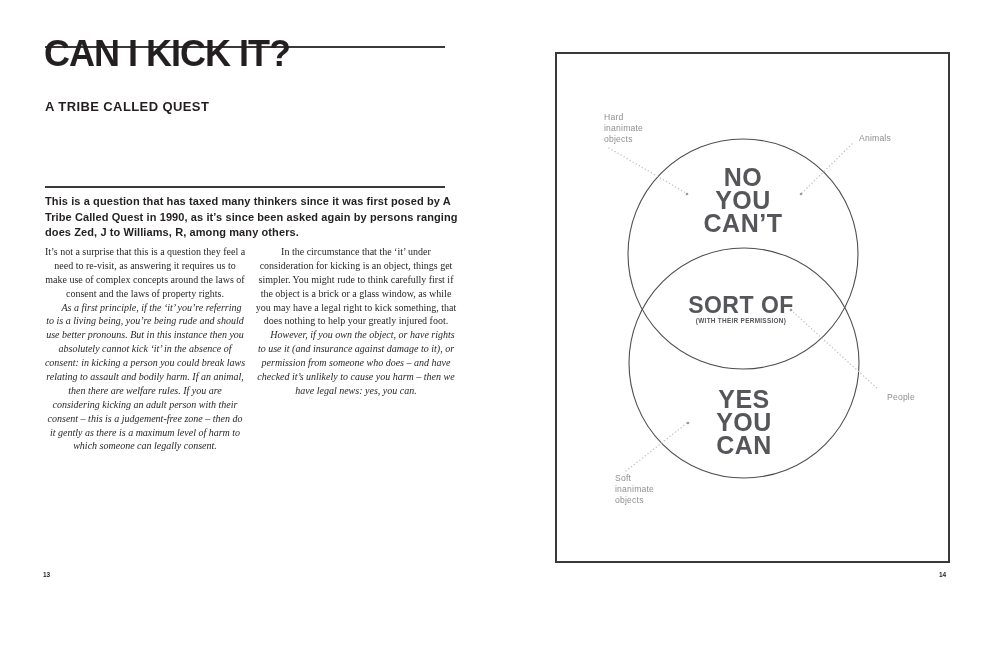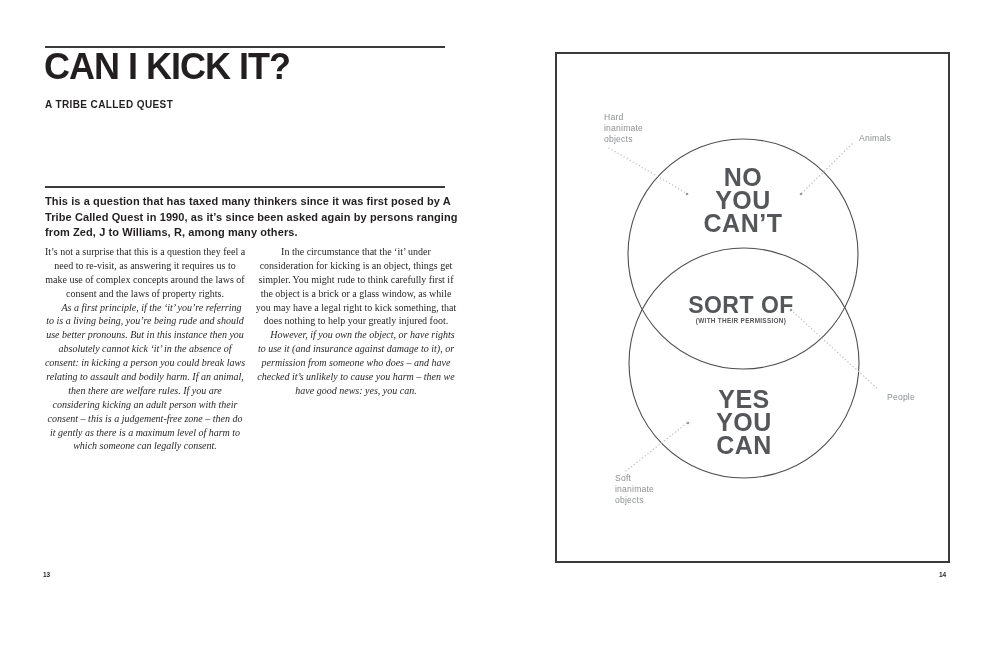--- a/index.html
+++ b/index.html
@@ -12,28 +12,28 @@
     overflow: hidden;
   }
   .abs { position: absolute; }
 
   
   .rule { background: #3a3a3a; height: 2px; width: 400px; left: 45px; }
   .rule-top { top: 46px; }
   .rule-mid { top: 186px; }
 
   .title {
-    top: 49px; left: 44px;
+    top: 36px; left: 44px;
     font-size: 36px; font-weight: bold;
     letter-spacing: -1px; line-height: 1;
     color: #231f20; white-space: nowrap;
   }
   .artist {
     top: 99px; left: 45px;
-    font-size: 10px; font-weight: bold;
+    font-size: 13px; font-weight: bold;
     letter-spacing: 0.4px; color: #231f20;
   }
   .intro {
     top: 194px; left: 45px; width: 418px;
     font-size: 11px; font-weight: bold;
     line-height: 1.42; letter-spacing: 0.1px;
     color: #231f20;
   }
   .col {
     top: 245px; width: 202px;
@@ -95,30 +95,30 @@
 <body>
 
 <div class="abs rule rule-top"></div>
 
 <h1 class="abs title" style="margin:0">CAN I KICK IT?</h1>
 
 <div class="abs artist">A TRIBE CALLED QUEST</div>
 
 <div class="abs rule rule-mid"></div>
 
-<div class="abs intro">This is a question that has taxed many thinkers since it was first posed by A Tribe Called Quest in 1990, as it’s since been asked again by persons ranging from Zed, J to Williams, R, among many others.</div>
+<div class="abs intro">This is a question that has taxed many thinkers since it was first posed by A Tribe Called Quest in 1990, as it’s since been asked again by persons ranging does Zed, J to Williams, R, among many others.</div>
 
 <div class="abs col col-1">
   <p>It’s not a surprise that this is a question they feel a need to re-visit, as answering it requires us to make use of complex concepts around the laws of consent and the laws of property rights.</p>
   <p class="indent">As a first principle, if the ‘it’ you’re referring to is a living being, you’re being rude and should use better pronouns. But in this instance then you absolutely cannot kick ‘it’ in the absence of consent: in kicking a person you could break laws relating to assault and bodily harm. If an animal, then there are welfare rules. If you are considering kicking an adult person with their consent – this is a judgement-free zone – then do it gently as there is a maximum level of harm to which someone can legally consent.</p>
 </div>
 
 <div class="abs col col-2">
   <p>In the circumstance that the ‘it’ under consideration for kicking is an object, things get simpler. You might rude to think carefully first if the object is a brick or a glass window, as while you may have a legal right to kick something, that does nothing to help your greatly injured foot.</p>
-  <p class="indent">However, if you own the object, or have rights to use it (and insurance against damage to it), or permission from someone who does – and have checked it’s unlikely to cause you harm – then we have good news: yes, you can.</p>
+  <p class="indent">However, if you own the object, or have rights to use it (and insurance against damage to it), or permission from someone who does – and have checked it’s unlikely to cause you harm – then we have legal news: yes, you can.</p>
 </div>
 
 <div class="abs page-number pn-left">13</div>
 
 <div class="abs panel">
   <svg width="391" height="507" viewBox="0 0 391 507">
 
     <circle class="venn-circle" cx="186" cy="200" r="115"></circle>
     <circle class="venn-circle" cx="187" cy="309" r="115"></circle>
 

